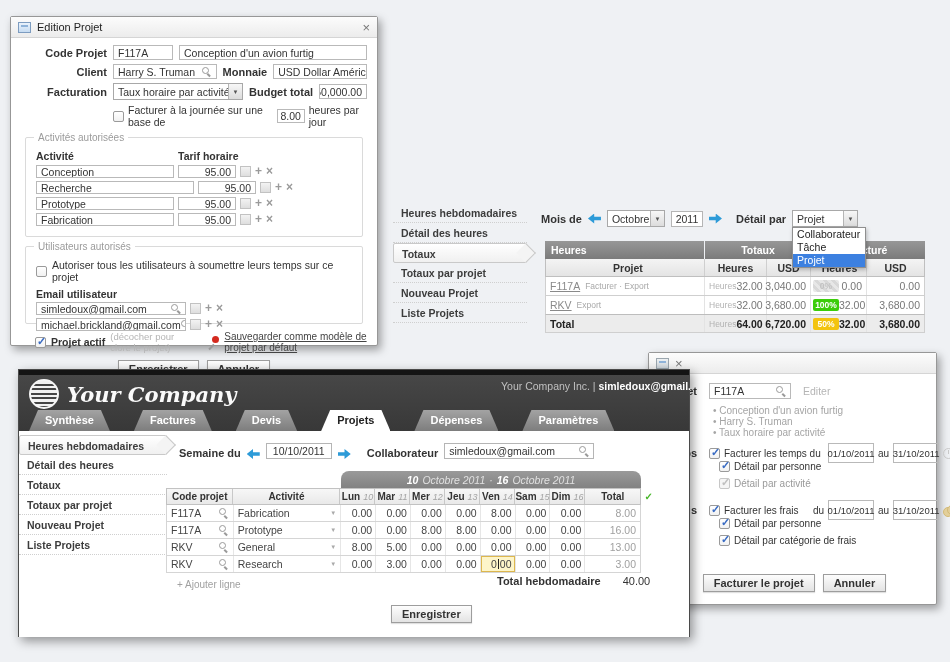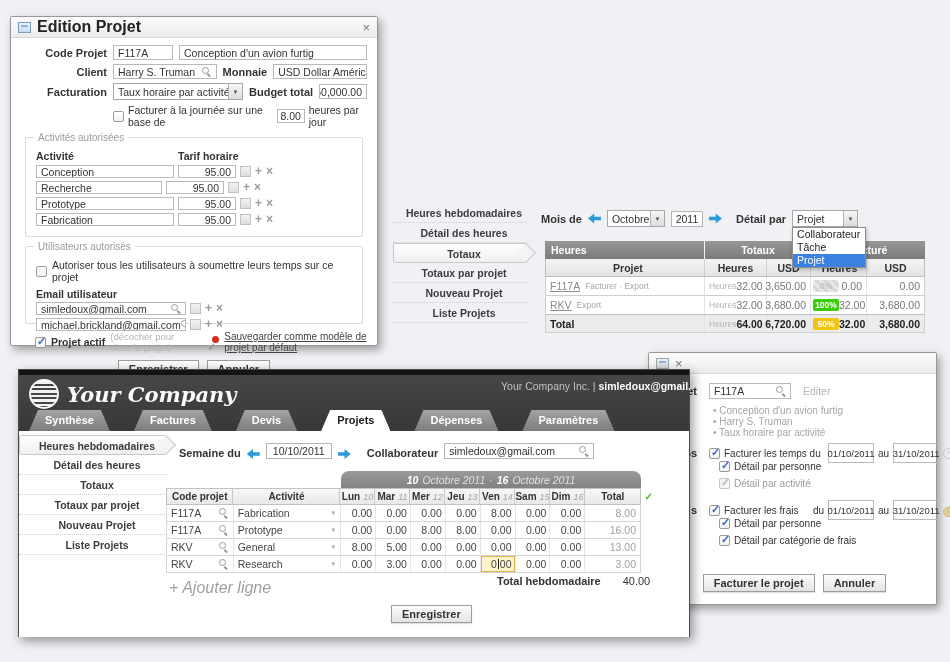--- a/index.html
+++ b/index.html
@@ -5,21 +5,21 @@
   * { margin:0; padding:0; box-sizing:border-box; }
   html,body { background:#dfe2e6; }
   .canvas { position:relative; width:950px; height:662px; background:#eff1f4; overflow:hidden;
             font-family:"Liberation Sans", sans-serif; font-size:11px; color:#333; }
 
   
   .dlg { position:absolute; background:#fff; border:1px solid #979797; border-radius:2px;
          box-shadow:3px 4px 9px rgba(0,0,0,.35); }
   .dlg-tb { height:21px; display:flex; align-items:center; gap:6px; padding:0 7px;
             background:linear-gradient(#fcfcfc,#ececec); border-bottom:1px solid #d5d5d5; }
-  .dlg-title { flex:1; font-weight:bold; font-size:16px; color:#222; }
+  .dlg-title { flex:1; font-weight:normal; font-size:11px; color:#222; }
   .dlg-close { color:#777; font-size:13px; line-height:1; cursor:default; }
   .dlg-ico { width:13px; height:11px; border:1px solid #7d9cc0; background:linear-gradient(#eaf2fb,#c6dcf2); position:relative; flex:none; }
   .dlg-ico::after { content:''; position:absolute; left:2px; top:2px; right:2px; height:2px; background:#8fb3d9; }
   .inp { display:inline-flex; align-items:center; height:15px; border:1px solid #b9b9b9; background:#fff;
          padding:0 4px; font-size:10.5px; color:#333; white-space:nowrap; overflow:hidden; }
   .btn { display:inline-flex; align-items:center; justify-content:center; height:18px; padding:0 10px;
          border:1px solid #9d9d9d; border-radius:0; background:linear-gradient(#fdfdfd,#e3e3e3);
          font-weight:bold; font-size:11px; color:#333; box-shadow:0 1px 1px rgba(0,0,0,.12); }
   .lbl { font-weight:bold; color:#333; white-space:nowrap; }
   .sel { display:inline-flex; align-items:center; height:17px; border:1px solid #a8a8a8; background:#fff; }
@@ -44,21 +44,21 @@
   .ico-pin::after { content:''; position:absolute; left:0; bottom:0; width:7px; height:2px; background:#999; transform:rotate(-45deg); }
   .ico-clock { width:11px; height:11px; border:1.5px solid #c9c9c9; border-radius:50%; position:relative; display:inline-block; flex:none; }
   .ico-clock::after { content:''; position:absolute; left:3.5px; top:1.5px; width:1.5px; height:4px; background:#c9c9c9; }
   .ico-coins { width:13px; height:11px; position:relative; display:inline-block; flex:none; }
   .ico-coins::before, .ico-coins::after { content:''; position:absolute; width:8px; height:8px; border-radius:50%; background:#e3cf9a; border:1px solid #d3ba76; }
   .ico-coins::before { left:0; top:2px; } .ico-coins::after { left:4px; top:0; }
 
   
   .nav-list { position:absolute; }
   .nav-item { height:20px; line-height:20px; padding-left:8px; font-weight:bold; font-size:10.5px; color:#3c3c3c;
-              border-bottom:1px dotted #cfcfcf; white-space:nowrap;text-align:center; }
+              border-bottom:1px dotted #cfcfcf; white-space:nowrap; }
   .nav-item.selected { position:relative; border:1px solid #c9c9c9; border-radius:2px;
               background:linear-gradient(#ffffff,#f0f0f0); z-index:2; }
   .nav-item.selected::after { content:''; position:absolute; right:-7px; top:50%; width:13px; height:13px; margin-top:-7.5px;
               transform:rotate(45deg); background:#f4f4f4; border-top:1px solid #c9c9c9; border-right:1px solid #c9c9c9; }
 
   
   .tp-nav { left:393px; top:203px; width:134px; }
   .tp-controls { position:absolute; left:541px; top:210px; display:flex; align-items:center; gap:6px; z-index:20; }
   .box { display:inline-flex; align-items:center; justify-content:center; height:16px; border:1px solid #b5b5b5;
          background:#fff; font-size:10.5px; }
@@ -128,21 +128,21 @@
   .sh-row > div { display:flex; align-items:center; border-right:1px solid #e6e6e6; font-size:10.5px; color:#444; position:relative; }
   .w-code { width:67px; justify-content:space-between; padding:0 4px; }
   .w-act { width:108px; justify-content:space-between; padding:0 4px; }
   .w-day { width:35px; justify-content:flex-end; padding:0 3px; }
   .w-tot { width:55px; justify-content:flex-end; padding:0 4px; border-right:none !important; }
   .sh-row .w-tot { color:#a0a0a0; }
   .act-caret { font-size:6px; color:#aaa; }
   .cell-focused { background:#fdf5c9; box-shadow:inset 0 0 0 1px #ddb74e; }
   .cell-focused::after { content:''; position:absolute; left:17px; top:3px; width:1px; height:10px; background:#222; }
   .hd-check { position:absolute; right:-13px; top:2px; color:#45b626; font-size:10px; font-weight:bold; }
-  .add-line { position:absolute; left:150px; top:148px; color:#a0a0a0; font-style:italic; font-size:16px; }
+  .add-line { position:absolute; left:158px; top:148px; color:#a0a0a0; font-size:10px; }
   .week-total { position:absolute; left:478px; top:144px; display:flex; gap:22px; align-items:center; }
   .save-row { position:absolute; left:372px; top:174px; }
 
   
   .ed { left:10px; top:16px; width:368px; height:330px; }
   .ed-body { padding:7px 10px 0; }
   .ed-row { display:flex; align-items:center; margin-bottom:4px; gap:6px; }
   .ed-lab { width:86px; text-align:right; font-weight:bold; flex:none; }
   .fieldset { position:relative; border:1px solid #dadada; border-radius:2px; margin:9px 4px 0; padding:12px 10px 5px; }
   .legend { position:absolute; top:-6px; left:8px; background:#fff; padding:0 4px; color:#9b9b9b; font-size:10px; }
@@ -212,21 +212,21 @@
     </div>
     <div class="tr-row">
       <div class="c-proj">
         <span class="proj-link">F117A</span>
         <span class="proj-sub">Facturer · Export</span>
       </div>
       <div class="c-h">
           <span class="unit">Heures</span>
           <span>32.00</span>
         </div>
-      <div class="c-usd">3,650.00</div>
+      <div class="c-usd">3,040.00</div>
       <div class="c-fh">
           <span class="badge gray">0%</span>
           <span>0.00</span>
         </div>
       <div class="c-fusd">0.00</div>
     </div>
     <div class="tr-row">
       <div class="c-proj">
         <span class="proj-link">RKV</span>
         <span class="proj-sub">Export</span>
@@ -478,21 +478,21 @@
           <span>Tarif horaire</span>
         </div>
         <div class="act-row">
           <span class="inp" style="width:138px;height:13px">Conception</span>
           <span class="inp" style="width:58px;height:13px;justify-content:flex-end">95.00</span>
           <span class="ico-grid"></span>
           <span class="ico-txt">+</span>
           <span class="ico-txt">×</span>
         </div>
         <div class="act-row">
-          <span class="inp" style="width:126px;height:13px">Recherche</span>
+          <span class="inp" style="width:158px;height:13px">Recherche</span>
           <span class="inp" style="width:58px;height:13px;justify-content:flex-end">95.00</span>
           <span class="ico-grid"></span>
           <span class="ico-txt">+</span>
           <span class="ico-txt">×</span>
         </div>
         <div class="act-row">
           <span class="inp" style="width:138px;height:13px">Prototype</span>
           <span class="inp" style="width:58px;height:13px;justify-content:flex-end">95.00</span>
           <span class="ico-grid"></span>
           <span class="ico-txt">+</span>

